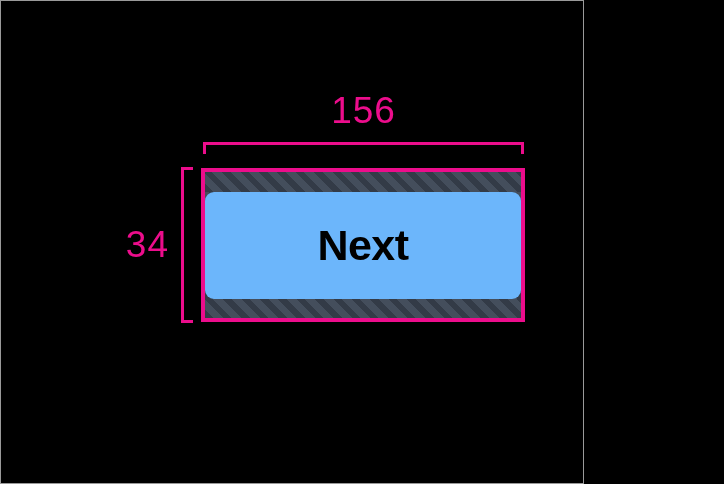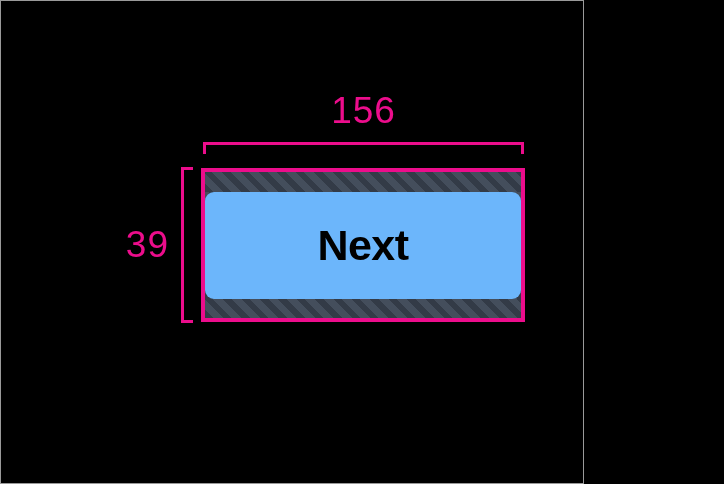--- a/index.html
+++ b/index.html
@@ -141,21 +141,21 @@
 </style>
 </head>
 <body>
 
 <div id="canvas">
 
   <div class="dim-h-label">156</div>
 
   <div class="dim-h-bracket"></div>
 
-  <div class="dim-v-label">39</div>
+  <div class="dim-v-label">34</div>
 
   <div class="dim-v-bracket"></div>
 
   <div class="element-box">
 
     <div class="hatch-band top"></div>
 
     <div class="btn-wrap">
       <button class="next-button">Next</button>
     </div>

